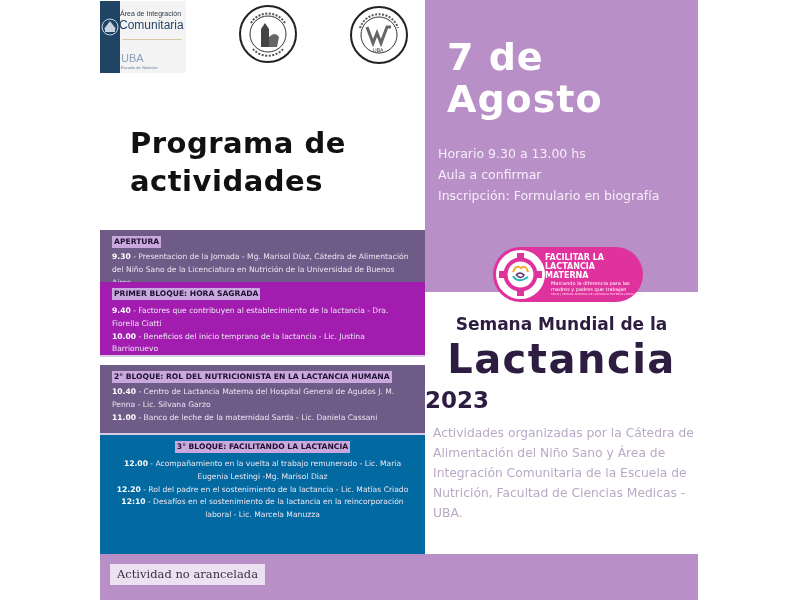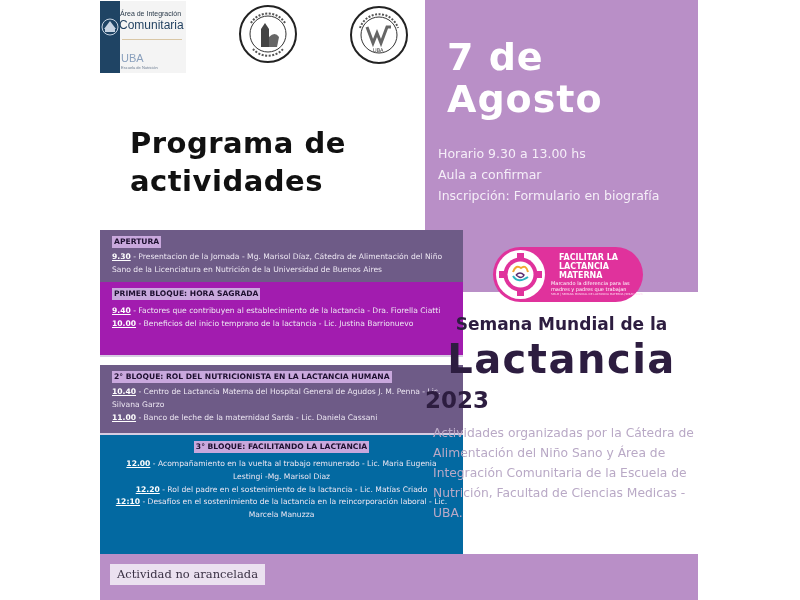--- a/index.html
+++ b/index.html
@@ -23,35 +23,35 @@
 
   
   .date-panel { position: absolute; left: 325px; top: 0; width: 273px; height: 292px; background: #b98fc7; }
   .date-title { position: absolute; left: 22px; top: 36px; color: #ffffff; font-family: "DejaVu Sans", sans-serif; font-weight: bold; font-size: 38px; line-height: 42px; letter-spacing: 1px; }
   .date-info { position: absolute; left: 13px; top: 143px; color: #f5eef8; font-family: "DejaVu Sans", sans-serif; font-size: 12.5px; line-height: 21px; }
 
   
   .prog-title { position: absolute; left: 30px; top: 124px; width: 290px; color: #111; font-family: "DejaVu Sans", sans-serif; font-weight: bold; font-size: 29px; line-height: 38px; letter-spacing: 0.5px; }
 
   
-  .block { position: absolute; left: 0; width: 363px; box-sizing: border-box; padding: 6px 12px; color: #ece6f2; font-family: "DejaVu Sans", sans-serif; font-size: 7.6px; line-height: 12.8px; border-bottom: 2px solid #d6cde2; }
+  .block { position: absolute; left: 0; width: 325px; box-sizing: border-box; padding: 6px 12px; color: #ece6f2; font-family: "DejaVu Sans", sans-serif; font-size: 7.6px; line-height: 12.8px; border-bottom: 2px solid #d6cde2; }
   .block.b0 { top: 230px; height: 60px; background: #6e5b87; }
   .block.b1 { top: 282px; height: 75px; background: #a21caf; }
   .block.b2 { top: 365px; height: 70px; background: #6e5b87; }
   .block.b3 { top: 435px; height: 119px; background: #0369a1; border-bottom: none; text-align: center; }
   .block .head { display: inline-block; background: #c9a8dd; color: #1e1030; font-weight: bold; padding: 0 2px; margin-bottom: 3px; line-height: 12px; }
   .block .b1-head, .block.b1 .head, .block.b3 .head { margin-bottom: 5px; }
   .block .item { display: block; }
-  .block .time { font-weight: bold; color: #ffffff; text-decoration: underline; }
+  .block .time { font-weight: bold; color: #ffffff; }
 
   
   .badge { position: absolute; left: 393px; top: 247px; width: 150px; height: 55px; border-radius: 28px; background: #e0329c; }
   .badge .gear { position: absolute; left: 3px; top: 3px; width: 49px; height: 49px; border-radius: 50%; background: #fff; }
   .badge .gear svg { position: absolute; left: 0; top: 0; }
-  .badge .bt1 { position: absolute; left: 66px; top: 6px; color: #fff; font-weight: bold; font-size: 8px; line-height: 9px; font-family: "DejaVu Sans", sans-serif; }
+  .badge .bt1 { position: absolute; left: 52px; top: 6px; color: #fff; font-weight: bold; font-size: 8px; line-height: 9px; font-family: "DejaVu Sans", sans-serif; }
   .badge .bt2 { position: absolute; left: 58px; top: 33px; color: #fff; font-size: 5px; line-height: 6px; font-family: "DejaVu Sans", sans-serif; width: 88px; }
   .badge .bt3 { position: absolute; left: 58px; top: 46px; color: #ffd6ef; font-size: 2.8px; line-height: 3.2px; font-family: "DejaVu Sans", sans-serif; }
 
   .smw1 { position: absolute; left: 325px; top: 314px; width: 273px; text-align: center; color: #2d1d40; font-family: "DejaVu Sans", sans-serif; font-weight: bold; font-size: 17px; }
   .smw2 { position: absolute; left: 325px; top: 334px; width: 273px; text-align: center; color: #2d1d40; font-family: "DejaVu Sans", sans-serif; font-weight: bold; font-size: 40px; letter-spacing: 1.5px; line-height: 50px; }
   .smw3 { position: absolute; left: 325px; top: 387px; width: 273px; text-align: left; color: #2d1d40; font-family: "DejaVu Sans", sans-serif; font-weight: bold; font-size: 23px; }
   .org { position: absolute; left: 333px; top: 423px; width: 262px; color: #b9a9c6; font-family: "DejaVu Sans", sans-serif; font-size: 12.3px; line-height: 20px; }
 
   
   .footer { position: absolute; left: 0; top: 554px; width: 598px; height: 46px; background: #b98fc7; }

